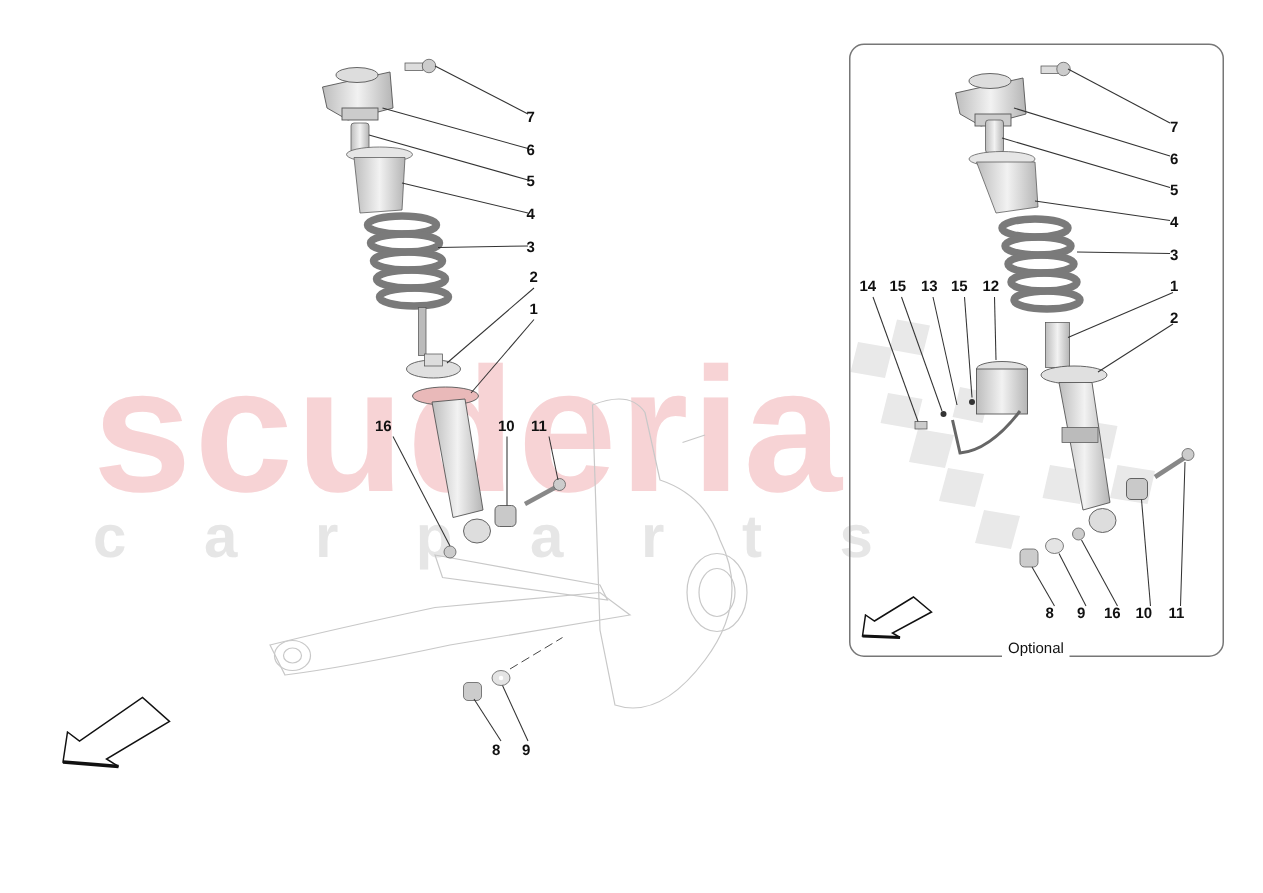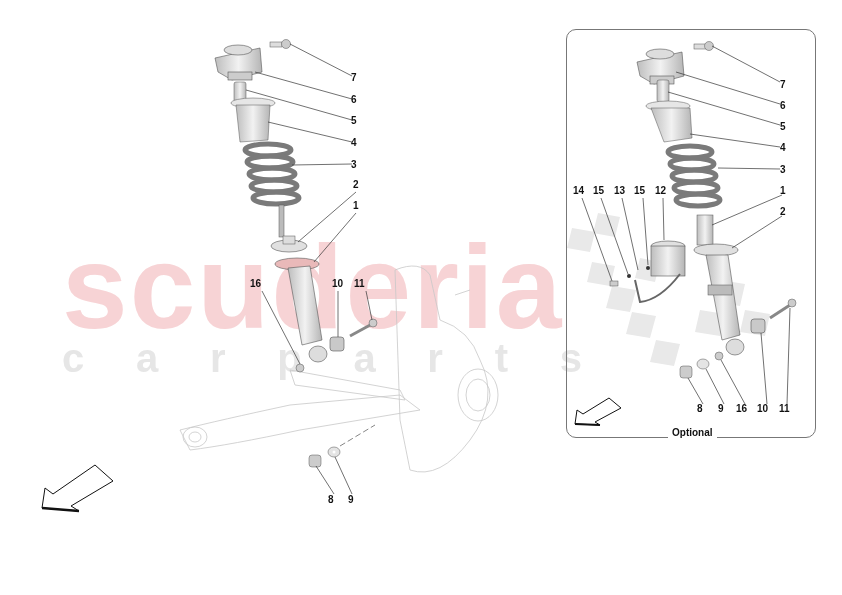--- a/index.html
+++ b/index.html
@@ -3,21 +3,21 @@
 <meta charset="utf-8">
 <style>
   html, body { margin:0; padding:0; background:#ffffff; }
   body { width:842px; height:595px; position:relative; overflow:hidden; font-family:"Liberation Sans", sans-serif; }
   .wm-main { position:absolute; left:62px; top:228px; font-size:118px; font-weight:bold; color:#f7d3d5; letter-spacing:2px; line-height:1; z-index:0; font-family:"Liberation Sans", sans-serif; }
   .wm-sub { position:absolute; left:62px; top:338px; width:520px; display:flex; justify-content:space-between; font-size:40px; font-weight:bold; color:#e6e6e6; line-height:1; z-index:0; font-family:"Liberation Sans", sans-serif; }
   svg.diagram { position:absolute; left:0; top:0; z-index:1; }
   .callout { font-family:"Liberation Sans", sans-serif; font-size:10px; font-weight:bold; fill:#111; }
   .lead { stroke:#333; stroke-width:0.7; fill:none; }
   .optional-box { position:absolute; left:566px; top:29px; width:248px; height:407px; border:1px solid #777; border-radius:10px; z-index:2; pointer-events:none; }
-  .optional-label { position:absolute; left:668px; top:427px; background:#fff; padding:0 4px; font-size:10px; font-weight:bold; color:#111; z-index:3; }
+  .optional-label { position:absolute; left:668px; top:427px; background:#fff; padding:0 4px; font-size:10px; font-weight:normal; color:#111; z-index:3; }
 </style>
 </head>
 <body>
 
 <div class="wm-main">scuderia</div>
 <div class="wm-sub">
   <span>c</span>
   <span>a</span>
   <span>r</span>
   <span>p</span>

